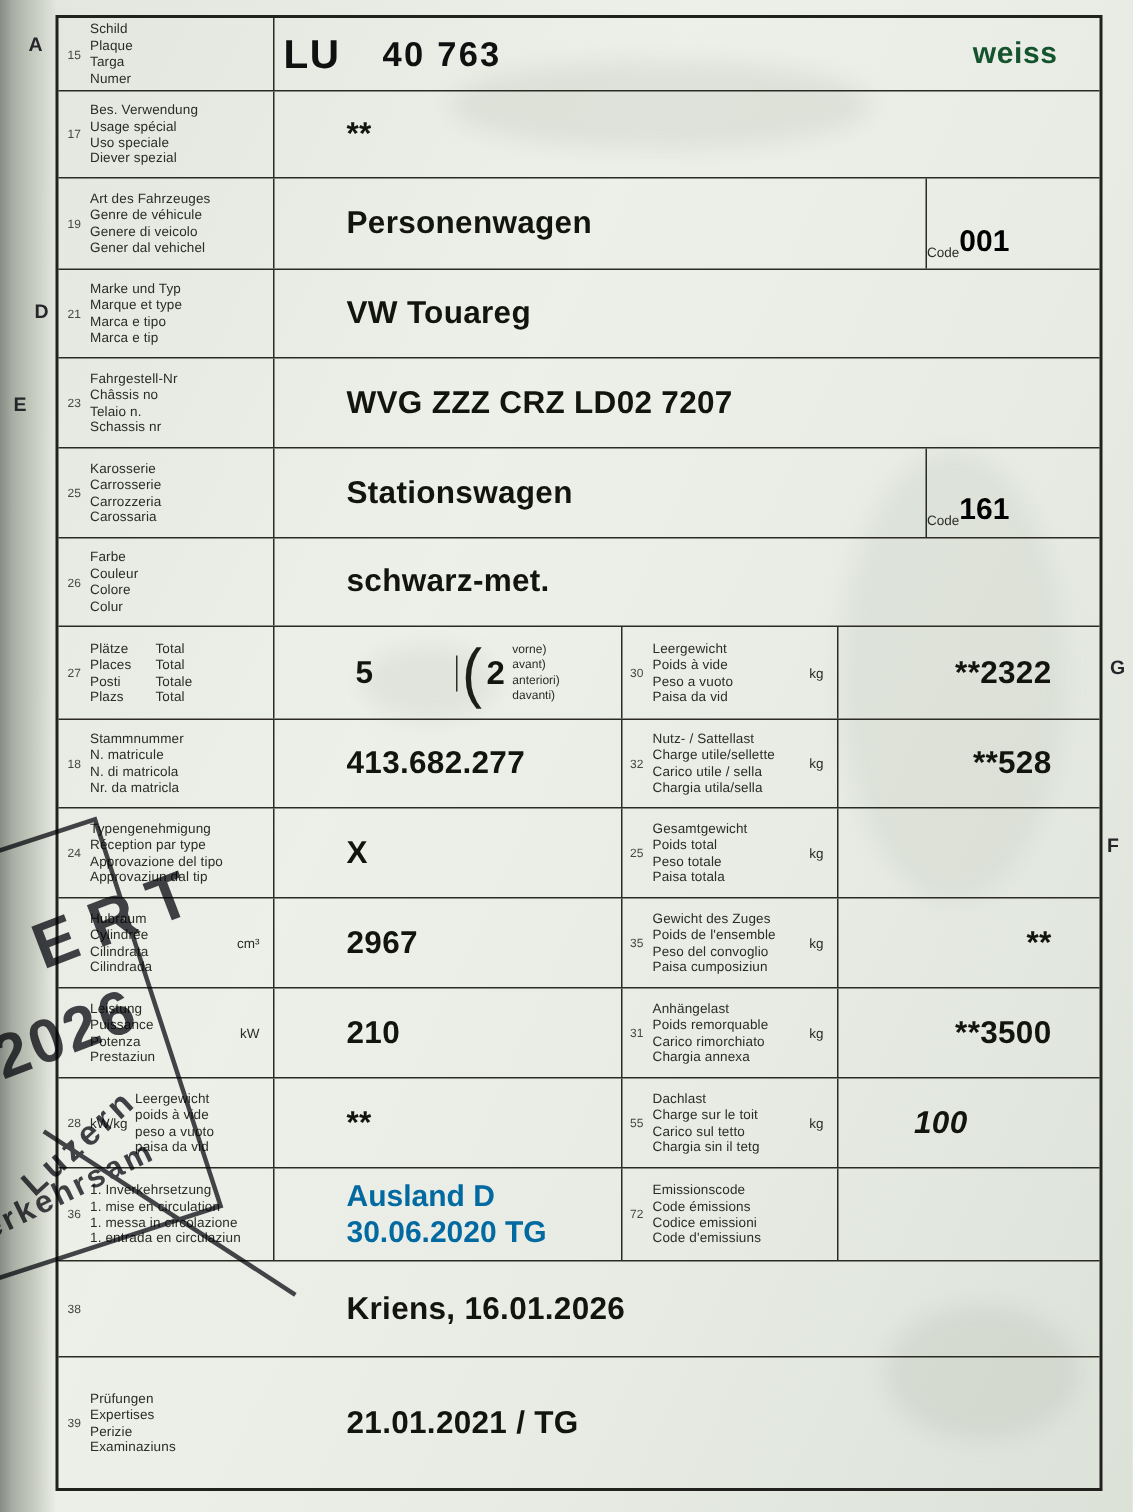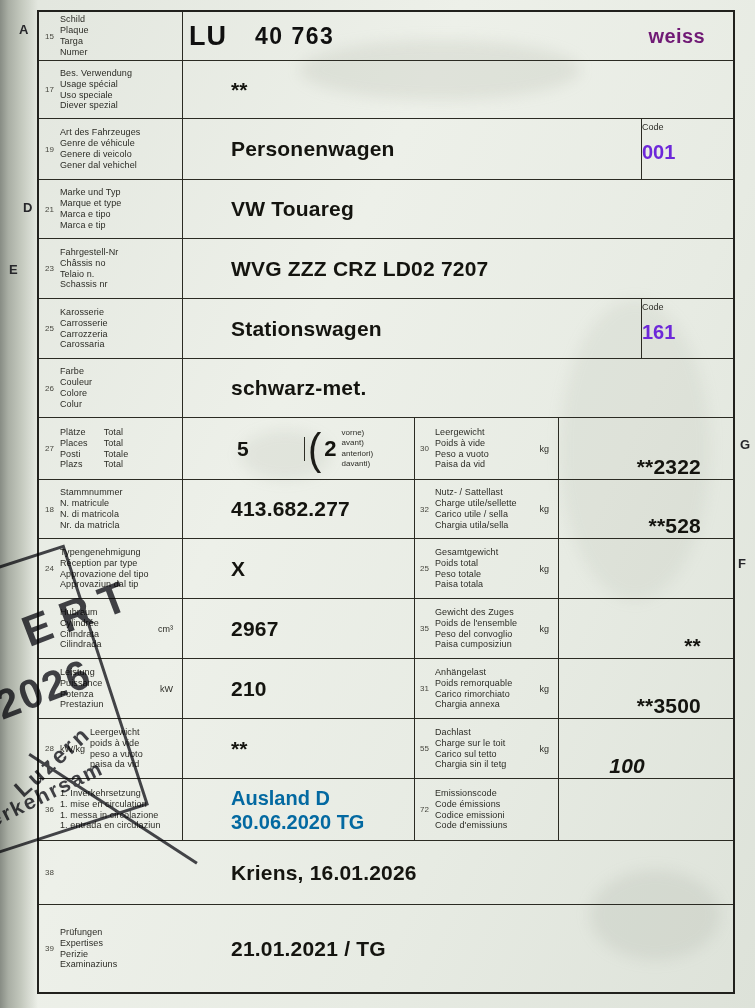--- a/index.html
+++ b/index.html
@@ -23,36 +23,36 @@
   .lbl2{display:flex;gap:16px;}
   .unit-r{position:absolute;right:9px;top:50%;transform:translateY(-50%);font-size:9px;color:#2c2c26;}
   .unit-in{font-size:9px;color:#2c2c26;margin-right:5px;flex:none;}
   .vc{flex:1;display:flex;align-items:center;padding-left:48px;box-sizing:border-box;min-width:0;}
   .vc.w{width:232px;flex:none;border-right:1.5px solid #2b2b23;}
   .vc.plate{padding-left:6px;padding-right:28px;}
   .val{font-size:21px;font-weight:bold;color:#14140f;letter-spacing:.2px;white-space:nowrap;}
   .vlines{font-size:20px;font-weight:bold;line-height:1.2;color:#0369a1;white-space:pre-line;}
   .rlc{width:144px;flex:none;box-sizing:border-box;border-right:1.5px solid #2b2b23;
        display:flex;align-items:center;padding:2px 2px 2px 5px;position:relative;}
-  .rvc{flex:1;display:flex;align-items:flex-end;justify-content:flex-end;
+  .rvc{flex:1;display:flex;align-items:center;justify-content:flex-end;
        padding-right:32px;box-sizing:border-box;}
   .rvc.far{padding-right:88px;font-style:italic;}
-  .codec{width:92px;flex:none;box-sizing:border-box;border-left:1.5px solid #2b2b23;
-       display:flex;flex-direction:column;align-items:flex-start;padding:3px 0 6px;}
+  .codec{width:116px;flex:none;box-sizing:border-box;border-left:1.5px solid #2b2b23;
+       display:flex;flex-direction:row;align-items:flex-end;padding:3px 0 6px;}
   .code-lab{font-size:9px;color:#2c2c26;}
-  .code-val{font-size:20px;font-weight:bold;color:#6d28d9;flex:1;display:flex;align-items:center;}
+  .code-val{font-size:20px;font-weight:bold;color:#000000;flex:1;display:flex;align-items:center;}
   .seatz{width:122px;flex:none;box-sizing:border-box;border-right:1px solid #2e2e25;
        display:flex;align-items:center;padding-left:54px;}
   .frontz{flex:1;display:flex;align-items:center;padding-left:3px;}
   .bracket{font-size:40px;font-weight:400;color:#1c1c18;line-height:1;transform:scaleY(1.1);margin-right:3px;}
   .fnum2{font-size:22px;font-weight:bold;margin-right:5px;color:#14140f;}
   .flbl{font-size:8px;line-height:1.3;white-space:pre-line;color:#2c2c26;}
   .plate-lu{font-size:27px;font-weight:bold;letter-spacing:1px;color:#101010;}
   .plate-num{font-size:23px;font-weight:bold;margin-left:28px;letter-spacing:1.5px;color:#101010;}
-  .plate-color{margin-left:auto;font-size:20px;font-weight:600;letter-spacing:.4px;color:#701a75;text-align:right;}
+  .plate-color{margin-left:auto;font-size:20px;font-weight:600;letter-spacing:.4px;color:#14532d;text-align:right;}
   .mletter{position:absolute;font-size:13px;font-weight:bold;color:#26262a;z-index:3;}
 
   .stamp{position:absolute;inset:0;pointer-events:none;mix-blend-mode:multiply;opacity:.85;z-index:5;}
   .stamp>div{position:absolute;color:#23232b;}
   .stamp-box{left:-148px;top:578px;width:255px;height:268px;border:3.5px solid #26262e;transform:rotate(-18deg);}
   .stamp-word{left:20px;top:588px;font-size:43px;font-weight:bold;letter-spacing:11px;transform:rotate(-21deg);}
   .stamp-year{left:-6px;top:666px;font-size:41px;font-weight:bold;letter-spacing:2px;transform:rotate(-21deg);}
   .stamp-city{left:6px;top:748px;font-size:23px;font-weight:bold;letter-spacing:3px;transform:rotate(-42deg);}
   .stamp-office{left:-16px;top:782px;font-size:21px;font-weight:bold;letter-spacing:2px;transform:rotate(-26deg);}
   .stamp-line{left:30px;top:753px;width:200px;height:0;border-top:3.5px solid #26262e;

